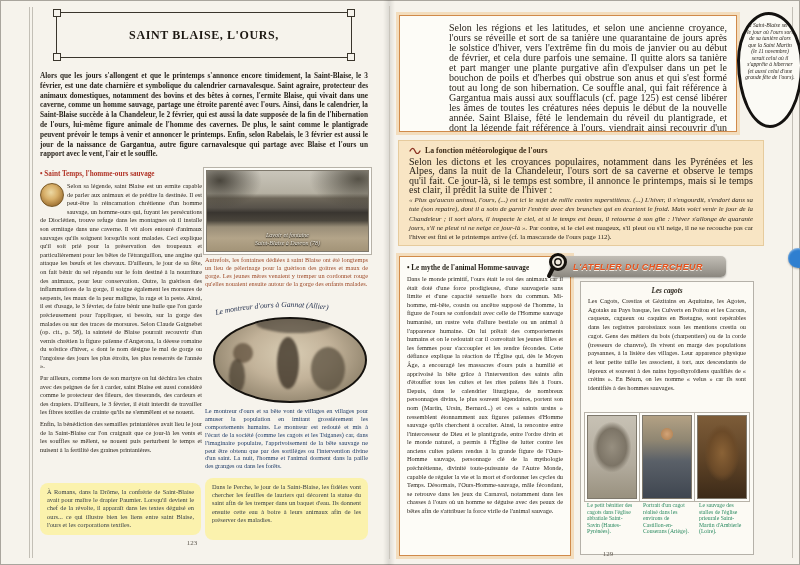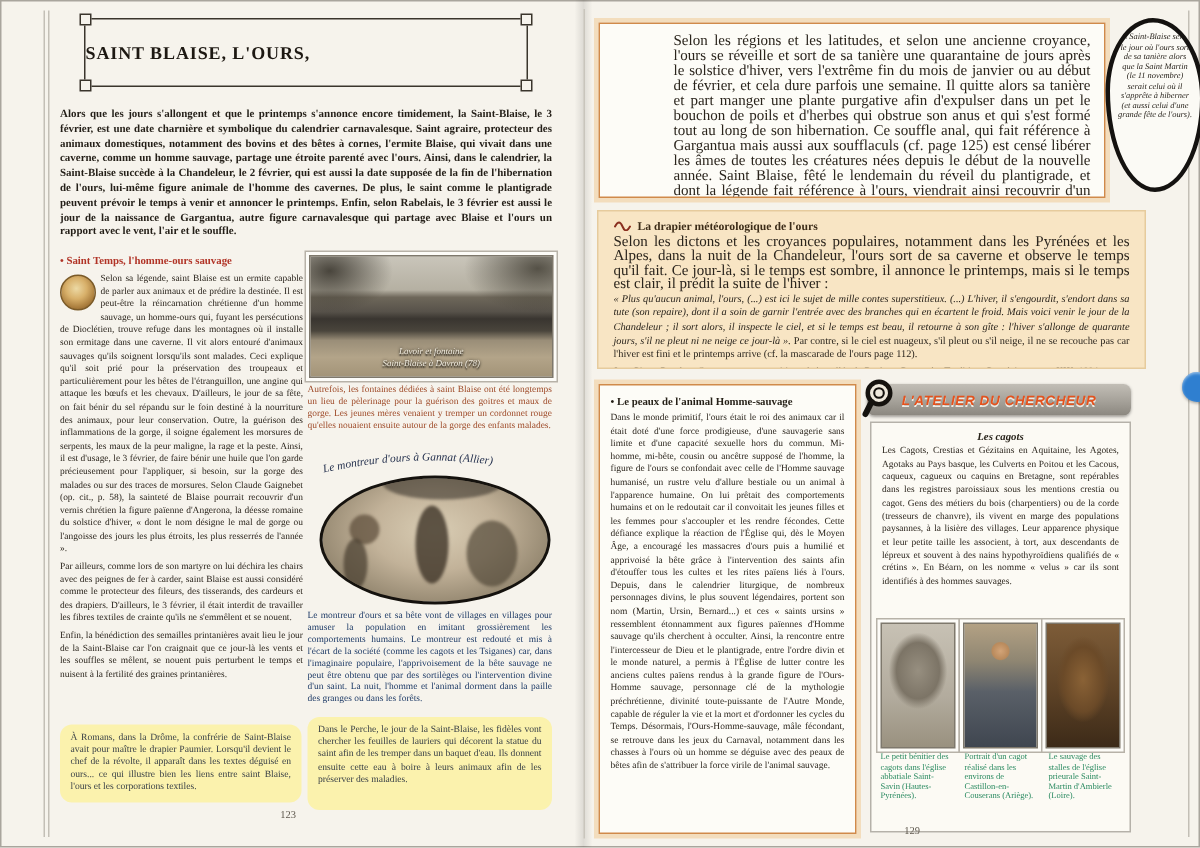--- a/index.html
+++ b/index.html
@@ -7,21 +7,21 @@
           font-family:"Liberation Serif","DejaVu Serif",serif;color:#2a241c;
           box-shadow:inset 0 0 0 1px #a9a59d;}
   .abs{position:absolute;}
   .edge-line{position:absolute;top:7px;bottom:7px;width:1px;background:#c3bfb6;}
   .gutter{position:absolute;top:0;bottom:0;left:383px;width:12px;
           background:linear-gradient(to right,rgba(0,0,0,0),rgba(0,0,0,.10) 50%,rgba(0,0,0,0));}
   .gutter-line{position:absolute;top:6px;bottom:6px;left:389px;width:1px;background:#c9c5bc;}
 
   
   .title-frame{left:56px;top:12px;width:294px;height:44px;border:1px solid #3a352c;
-               display:flex;flex-direction:column;justify-content:center;}
+               display:flex;flex-direction:column;justify-content:center;text-align:center;}
   .title-frame .knob{position:absolute;width:6px;height:6px;border:1px solid #3a352c;background:#f6f3ec;}
   .k-tl{left:-4px;top:-4px}.k-tr{right:-4px;top:-4px}.k-bl{left:-4px;bottom:-4px}.k-br{right:-4px;bottom:-4px}
   .title-line{font-weight:bold;font-size:12px;line-height:15px;letter-spacing:.6px;color:#1d1812;}
   .intro{left:40px;top:71px;width:328px;height:96px;font-size:7.3px;line-height:9.8px;
          font-weight:600;text-align:justify;overflow:hidden;color:#241f18;}
   .col-left{left:40px;top:170px;width:162px;height:310px;overflow:hidden;}
   .red-heading{color:#b13427;font-weight:bold;font-size:7.2px;line-height:9px;margin-bottom:3px;}
   .bodytxt{font-size:6.3px;line-height:8.6px;text-align:justify;color:#2a241c;}
   .bodytxt + .bodytxt{margin-top:3px;}
   .saint-circle{float:left;width:22px;height:22px;border-radius:50%;margin:1px 3px 1px 0;
@@ -62,21 +62,21 @@
   .box-meteo{left:398px;top:140px;width:344px;height:94px;background:#f8e5c4;border:1px solid #e6cb9d;
      padding:5px 10px;overflow:hidden;}
   .meteo-head{display:flex;align-items:center;gap:4px;font-weight:bold;font-size:7.8px;color:#3c2c18;margin-bottom:2px;}
   .meteo-intro{font-size:10px;line-height:9.3px;text-align:justify;}
   .meteo-quote{font-size:6.9px;line-height:9.3px;text-align:justify;margin-top:1px;}
   .meteo-quote .q{font-style:italic;}
   .meteo-attr{font-size:6.6px;margin-top:2px;color:#3a2f20;}
   .meteo-attr .work{font-style:italic;}
   .box-myth{left:399px;top:256px;width:156px;height:286px;padding:6px 7px;overflow:hidden;}
   .myth-body{font-size:6.3px;line-height:8.6px;text-align:justify;}
-  .banner{left:578px;top:256px;width:176px;height:21px;border-radius:5px;
+  .banner{left:550px;top:256px;width:176px;height:21px;border-radius:5px;
      background:linear-gradient(to bottom,#c2beb6 0%,#a5a199 55%,#8b877f 100%);
      box-shadow:0 1px 2px rgba(0,0,0,.35);display:flex;align-items:center;justify-content:center;}
   .banner-label{font-family:"Liberation Sans","DejaVu Sans",sans-serif;font-weight:bold;font-style:italic;
      font-size:9px;letter-spacing:.4px;color:#e5521d;text-shadow:0 1px 0 #eeeae2;}
   .magnifier{position:absolute;left:-4px;top:-5px;}
   .atelier-box{left:580px;top:281px;width:158px;height:262px;background:#fcfaf4;border:1px solid #b5b1a9;
      padding:5px 7px;overflow:hidden;}
   .cagots-title{font-style:italic;font-weight:bold;font-size:7.2px;text-align:center;margin-bottom:2px;color:#241f16;}
   .cagots-body{font-size:6.3px;line-height:8.7px;text-align:justify;}
   .photo-row{position:absolute;left:6px;right:6px;top:133px;display:flex;gap:5px;justify-content:space-between;}
@@ -164,33 +164,33 @@
 
   <div class="abs bubble">
     <span>La Saint-Blaise serait le jour où l'ours sort de sa tanière alors que la Saint Martin (le 11 novembre) serait celui où il s'apprête à hiberner (et aussi celui d'une grande fête de l'ours).</span>
   </div>
 
   <div class="abs box-meteo">
     <div class="meteo-head">
       <svg width="12" height="7" viewBox="0 0 12 7">
         <path d="M1,4 C3,0.5 4.5,0.5 6,4 C7.5,7.5 9,7.5 11,4" stroke="#8a2f1f" stroke-width="1.3" fill="none" stroke-linecap="round"></path>
       </svg>
-      <span>La drapier météorologique de l'ours</span>
+      <span>La fonction météorologique de l'ours</span>
     </div>
     <div class="meteo-intro">Selon les dictons et les croyances populaires, notamment dans les Pyrénées et les Alpes, dans la nuit de la Chandeleur, l'ours sort de sa caverne et observe le temps qu'il fait. Ce jour-là, si le temps est sombre, il annonce le printemps, mais si le temps est clair, il prédit la suite de l'hiver :</div>
     <div class="meteo-quote">
       <span class="q">« Plus qu'aucun animal, l'ours, (...) est ici le sujet de mille contes superstitieux. (...) L'hiver, il s'engourdit, s'endort dans sa tute (son repaire), dont il a soin de garnir l'entrée avec des branches qui en écartent le froid. Mais voici venir le jour de la Chandeleur ; il sort alors, il inspecte le ciel, et si le temps est beau, il retourne à son gîte : l'hiver s'allonge de quarante jours, s'il ne pleut ni ne neige ce jour-là ».</span><span> Par contre, si le ciel est nuageux, s'il pleut ou s'il neige, il ne se recouche pas car l'hiver est fini et le printemps arrive (cf. la mascarade de l'ours page 112).</span>
     </div>
     <div class="meteo-attr">
       <span>Jean-Pierre Rondou, </span><span class="work">Croyances et superstitions de la vallée de Barèges</span><span>, Revue des Traditions Populaires, tome XIX, 1904.</span>
     </div>
   </div>
 
   <div class="abs orange-box box-myth">
-    <div class="dark-heading" style="font-size:7.2px">•  Le peaux de l'animal Homme-sauvage</div>
+    <div class="dark-heading" style="font-size:7.2px">•  Le mythe de l'animal Homme-sauvage</div>
     <div class="myth-body">Dans le monde primitif, l'ours était le roi des animaux car il était doté d'une force prodigieuse, d'une sauvagerie sans limite et d'une capacité sexuelle hors du commun. Mi-homme, mi-bête, cousin ou ancêtre supposé de l'homme, la figure de l'ours se confondait avec celle de l'Homme sauvage humanisé, un rustre velu d'allure bestiale ou un animal à l'apparence humaine. On lui prêtait des comportements humains et on le redoutait car il convoitait les jeunes filles et les femmes pour s'accoupler et les rendre fécondes. Cette défiance explique la réaction de l'Église qui, dès le Moyen Âge, a encouragé les massacres d'ours puis a humilié et apprivoisé la bête grâce à l'intervention des saints afin d'étouffer tous les cultes et les rites païens liés à l'ours. Depuis, dans le calendrier liturgique, de nombreux personnages divins, le plus souvent légendaires, portent son nom (Martin, Ursin, Bernard...) et ces « saints ursins » ressemblent étonnamment aux figures païennes d'Homme sauvage qu'ils cherchent à occulter. Ainsi, la rencontre entre l'intercesseur de Dieu et le plantigrade, entre l'ordre divin et le monde naturel, a permis à l'Église de lutter contre les anciens cultes païens rendus à la grande figure de l'Ours-Homme sauvage, personnage clé de la mythologie préchrétienne, divinité toute-puissante de l'Autre Monde, capable de réguler la vie et la mort et d'ordonner les cycles du Temps. Désormais, l'Ours-Homme-sauvage, mâle fécondant, se retrouve dans les jeux du Carnaval, notamment dans les chasses à l'ours où un homme se déguise avec des peaux de bêtes afin de s'attribuer la force virile de l'animal sauvage.</div>
   </div>
 
   <div class="abs banner">
     <svg class="magnifier" width="26" height="28" viewBox="0 0 26 28">
       <circle cx="12" cy="11" r="7.5" fill="#efe9dc" stroke="#15120e" stroke-width="3"></circle>
       <circle cx="12" cy="11" r="3.2" fill="none" stroke="#15120e" stroke-width="1.4"></circle>
       <line x1="7" y1="17" x2="3" y2="25" stroke="#15120e" stroke-width="4" stroke-linecap="round"></line>
     </svg>
     <span class="banner-label">L'ATELIER DU CHERCHEUR</span>

